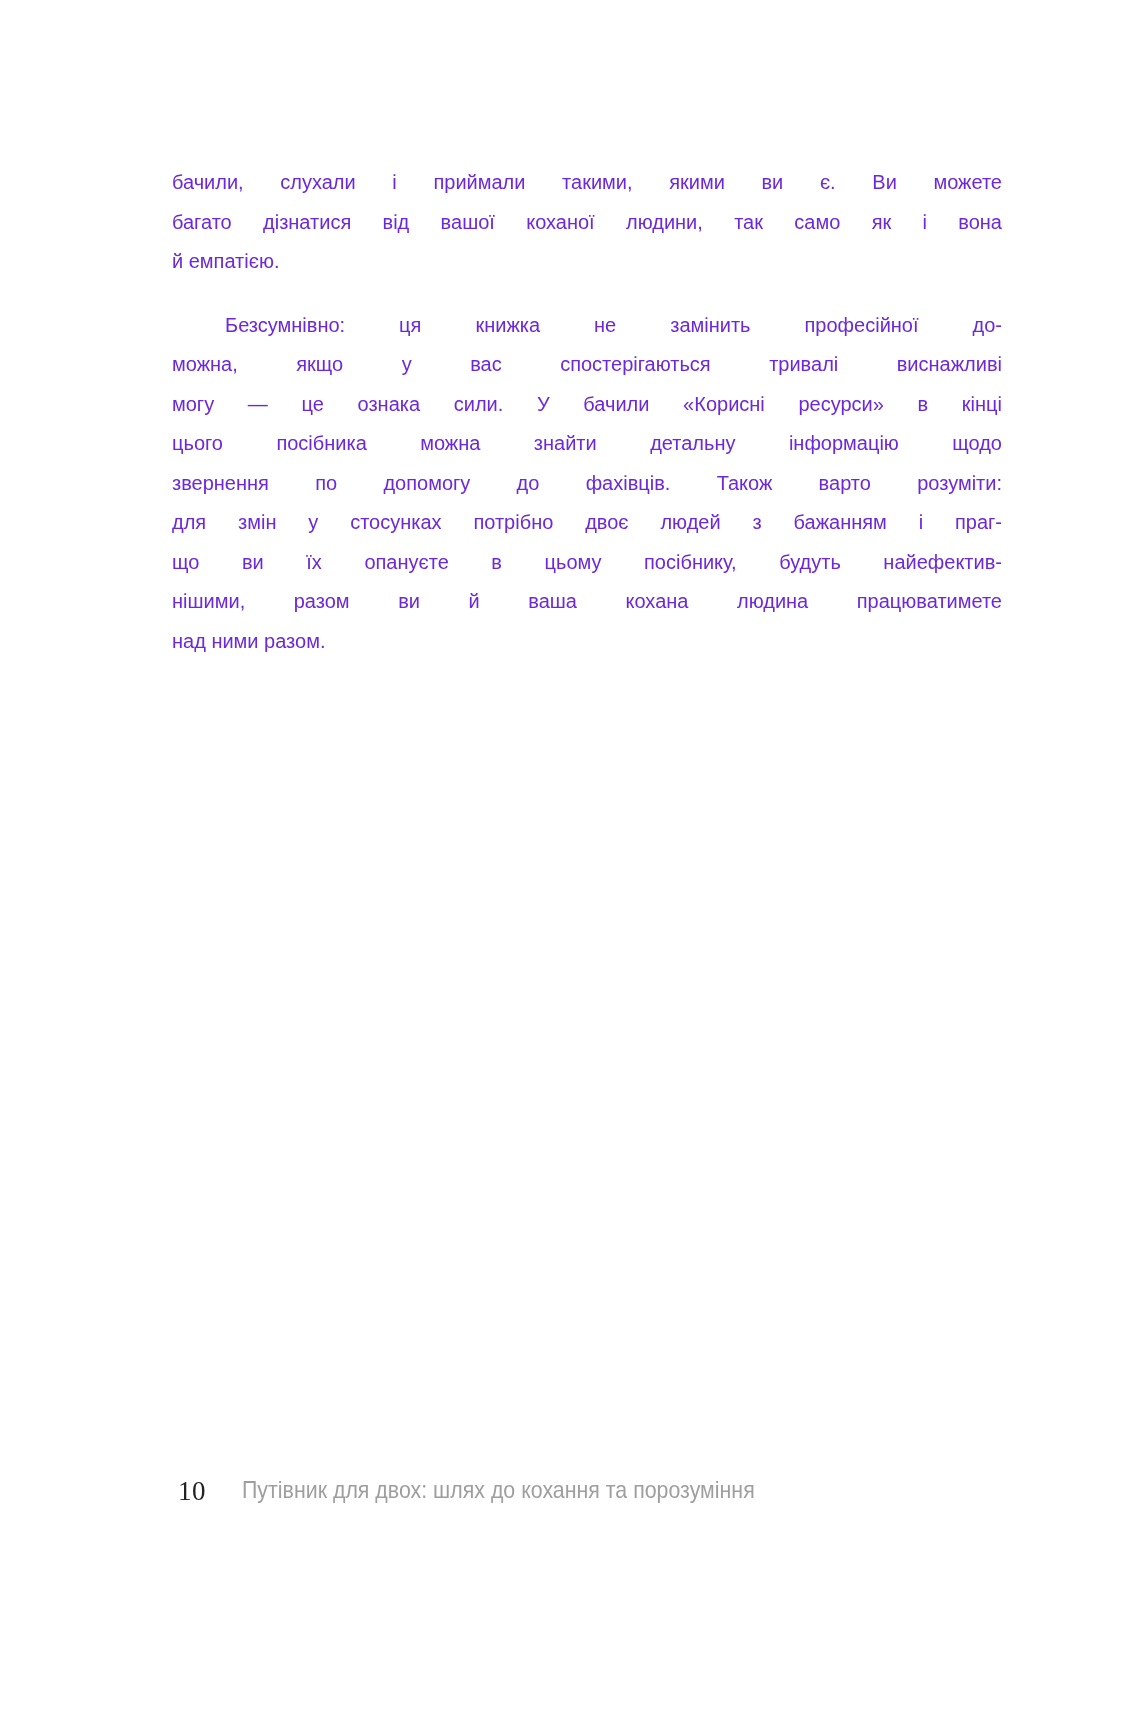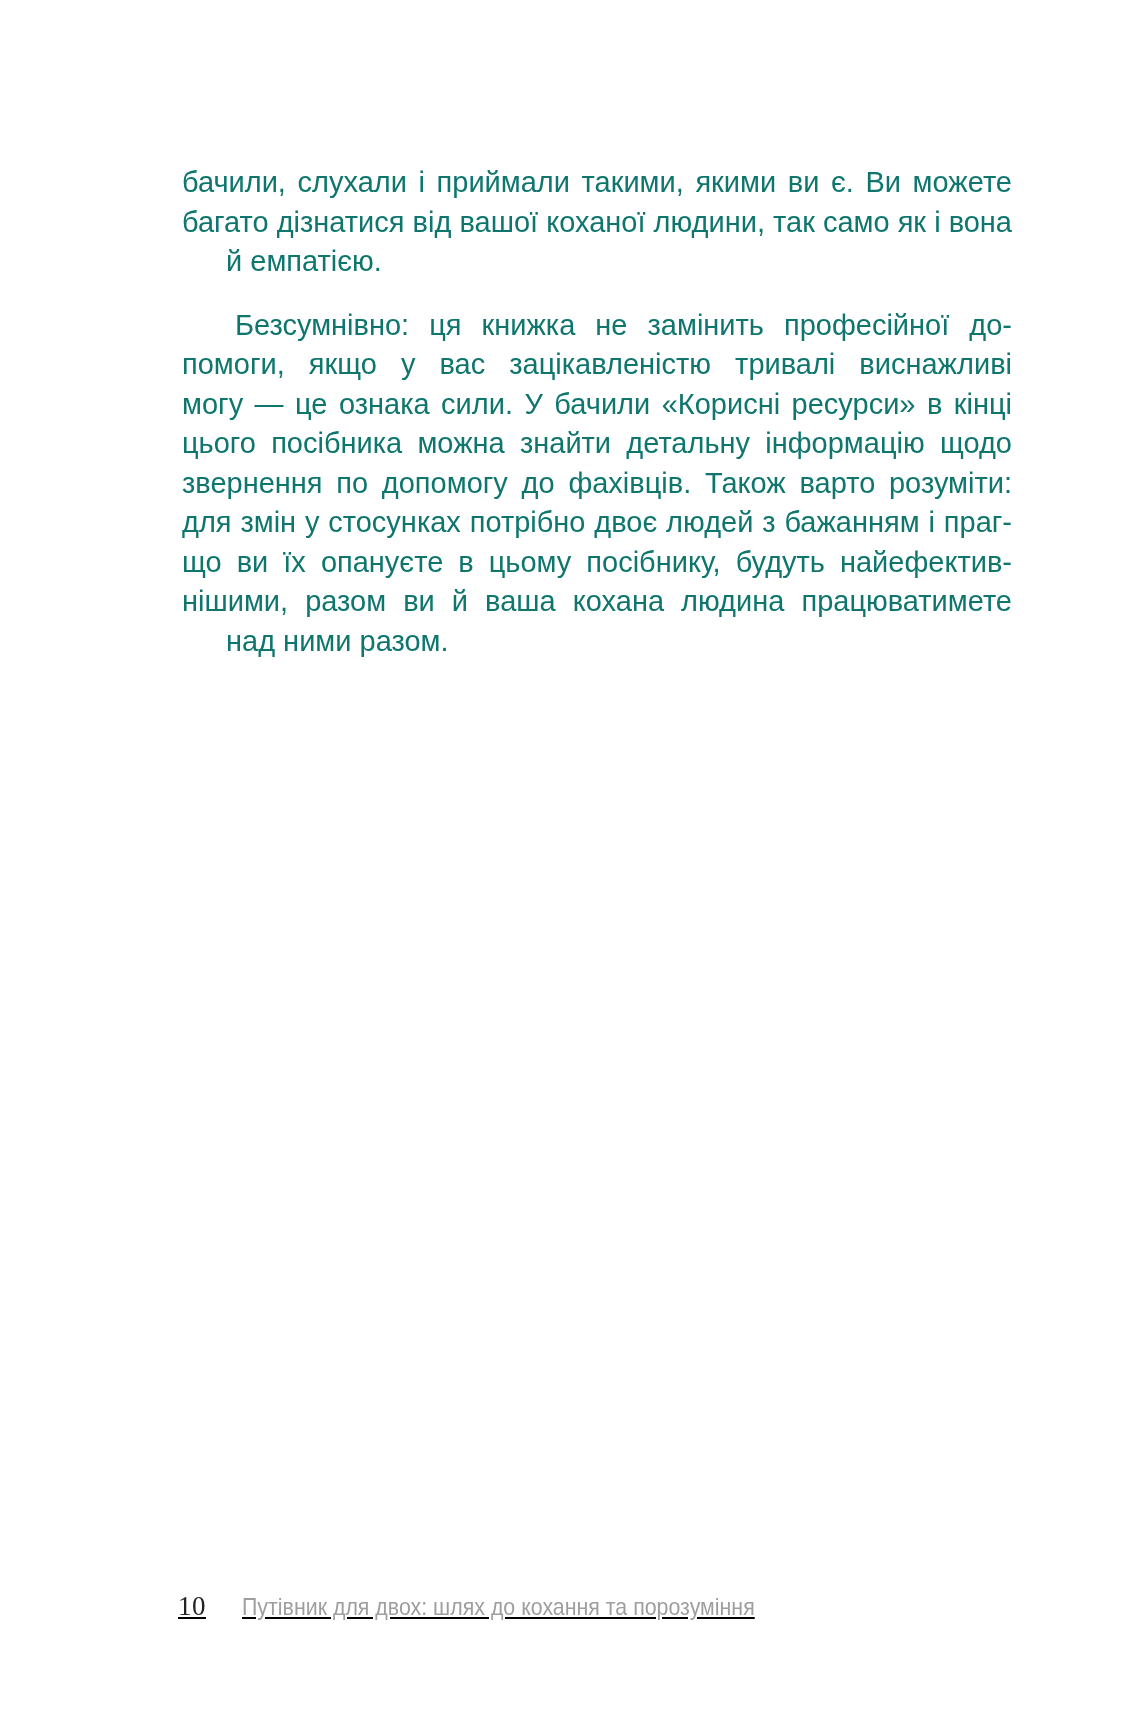--- a/index.html
+++ b/index.html
@@ -10,50 +10,48 @@
   .page {
     position: relative;
     width: 1142px;
     height: 1733px;
     background: #ffffff;
     overflow: hidden;
     font-family: "Liberation Sans", sans-serif;
   }
   .text-block {
     position: absolute;
-    left: 182px;
+    left: 172px;
     top: 163px;
     width: 830px;
-    font-size: 29px;
+    font-size: 20px;
     line-height: 39.5px;
-    color: #0f766e;
+    color: #6d28d9;
     font-weight: 400;
   }
   .line {
     height: 39.5px;
     text-align: justify;
     text-align-last: justify;
     overflow: hidden;
   }
   .line.last {
     text-align: center;
     text-align-last: left;
-    margin-left: 44px;
   }
   .line.indent {
     text-indent: 53px;
     margin-top: 24px;
   }
   .footer {
     position: absolute;
     left: 178px;
-    top: 1591px;
+    top: 1476px;
     display: flex;
-    align-items: center;
-    text-decoration: underline;
+    align-items: flex-start;
   }
   .pagenum {
     font-family: "Liberation Serif", serif;
     font-size: 27px;
     color: #232323;
     letter-spacing: 0.5px;
   }
   .running-title {
     font-size: 24px;
     color: #9e9e9e;
@@ -72,21 +70,21 @@
   <main class="text-block">
 
     <section>
       <div class="line">бачили, слухали і приймали такими, якими ви є. Ви можете</div>
       <div class="line">багато дізнатися від вашої коханої людини, так само як і вона</div>
       <div class="line last">й емпатією.</div>
     </section>
 
     <section>
       <div class="line indent">Безсумнівно: ця книжка не замінить професійної до-</div>
-      <div class="line">помоги, якщо у вас зацікавленістю тривалі виснажливі</div>
+      <div class="line">можна, якщо у вас спостерігаються тривалі виснажливі</div>
       <div class="line">могу — це ознака сили. У бачили «Корисні ресурси» в кінці</div>
       <div class="line">цього посібника можна знайти детальну інформацію щодо</div>
       <div class="line">звернення по допомогу до фахівців. Також варто розуміти:</div>
       <div class="line">для змін у стосунках потрібно двоє людей з бажанням і праг-</div>
       <div class="line">що ви їх опануєте в цьому посібнику, будуть найефектив-</div>
       <div class="line">нішими, разом ви й ваша кохана людина працюватимете</div>
       <div class="line last">над ними разом.</div>
     </section>
 
   </main>

